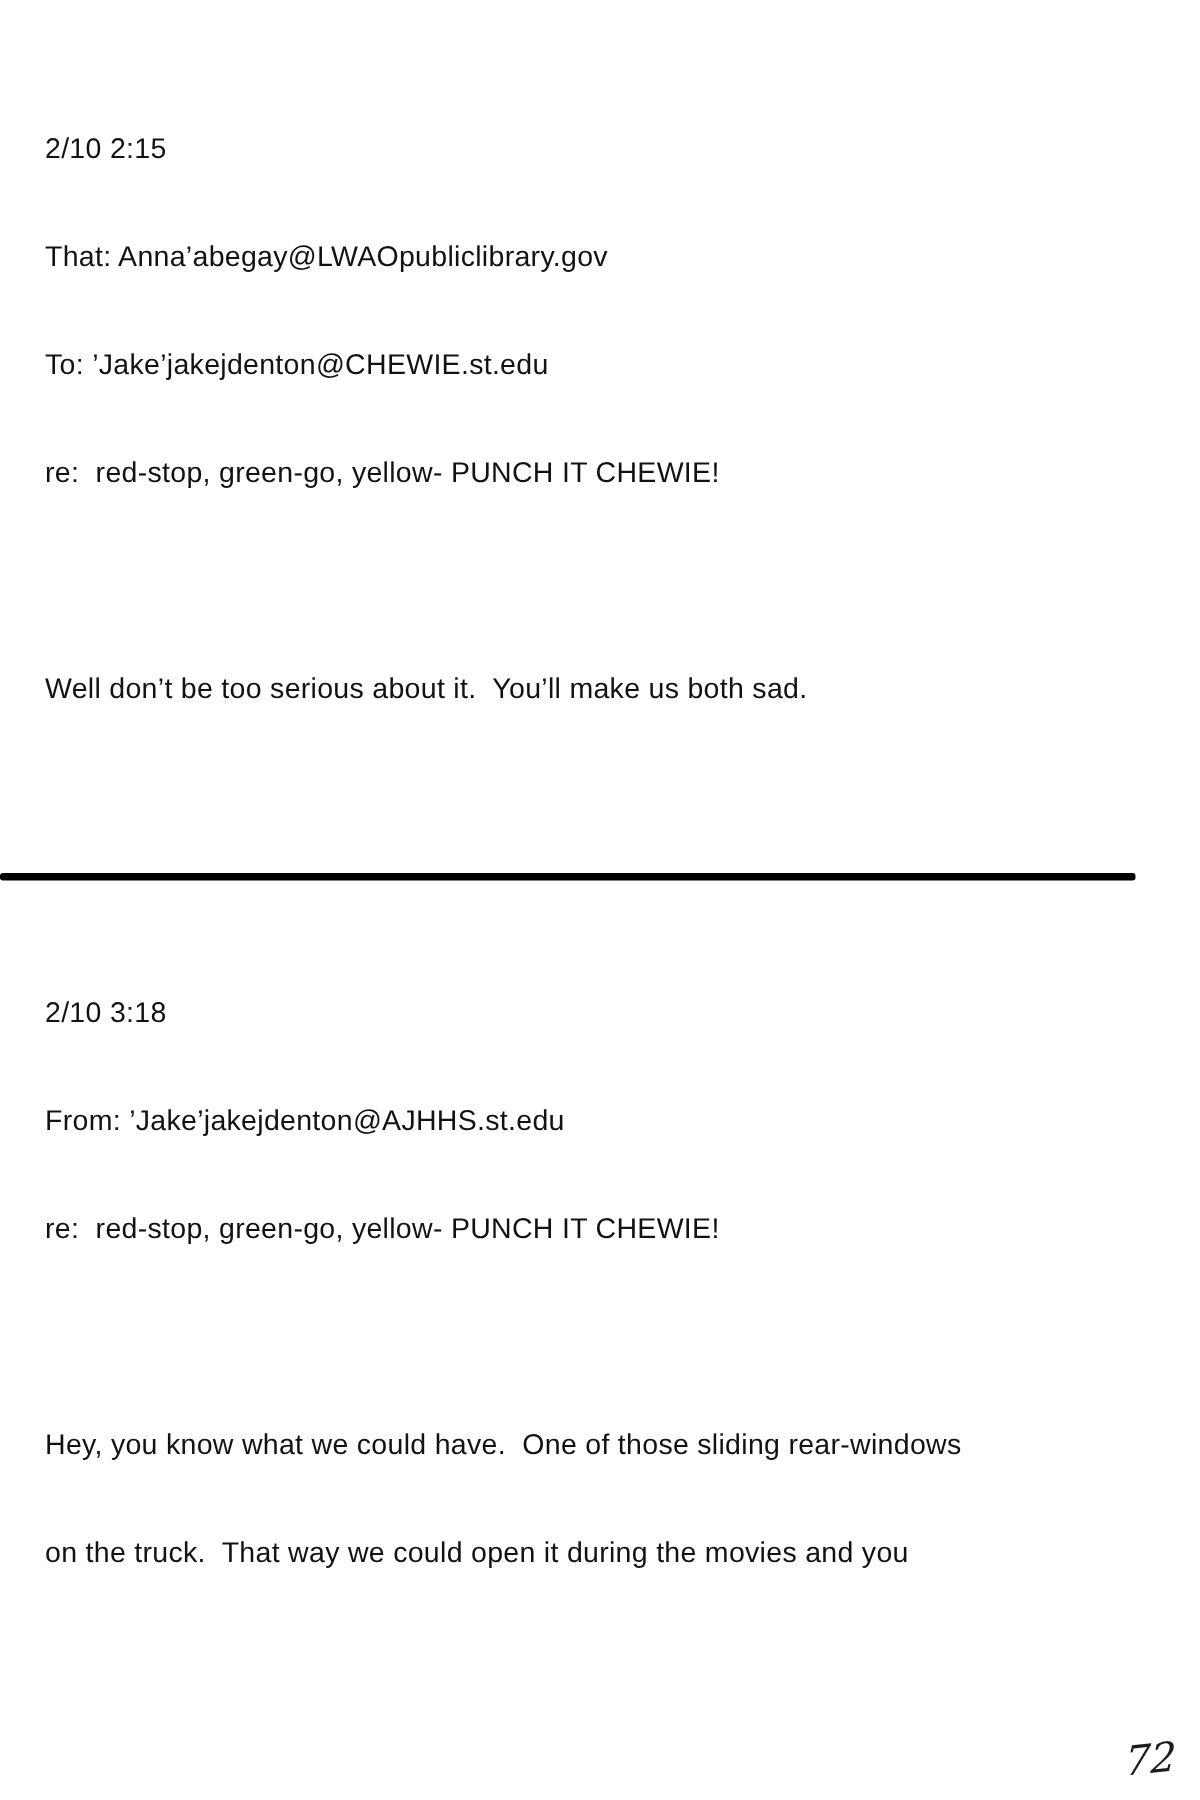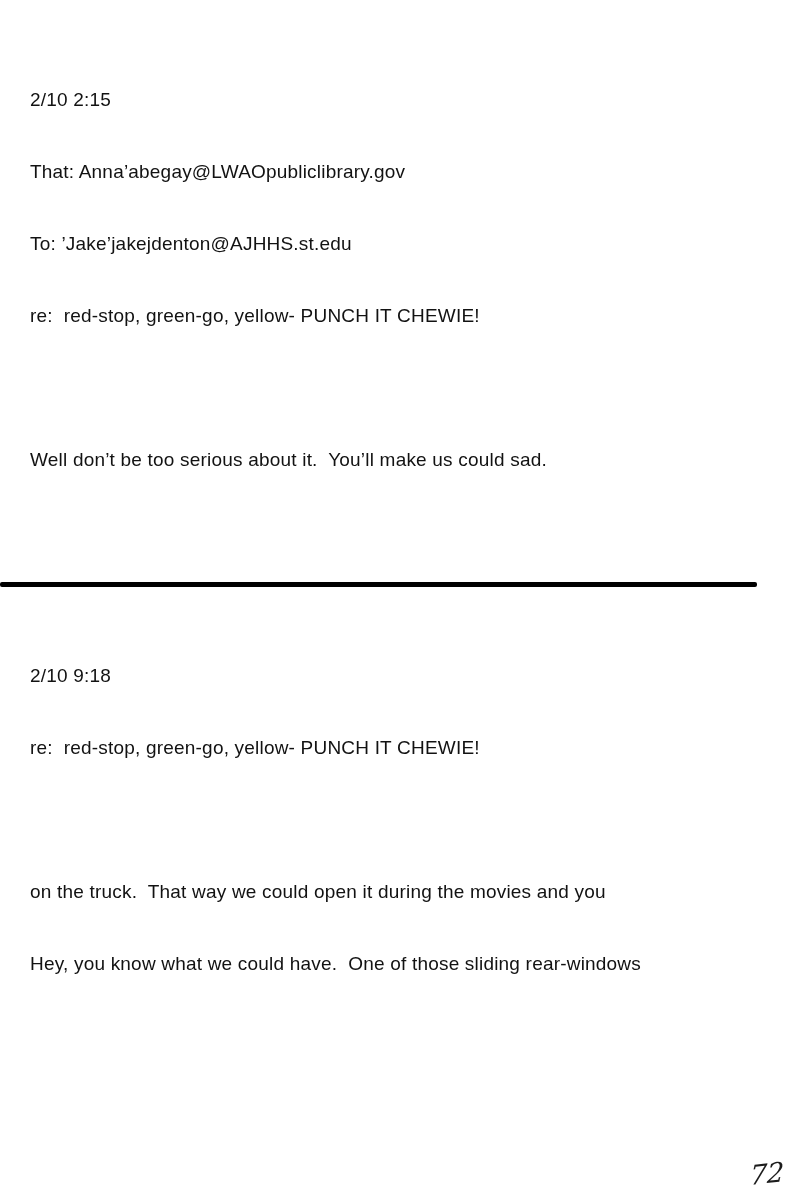--- a/index.html
+++ b/index.html
@@ -47,33 +47,34 @@
   }
 </style>
 </head>
 <body>
 
 <div class="page">
 
   <div class="email">
     <div class="header-line">2/10 2:15</div>
     <div class="header-line">That: Anna’abegay@LWAOpubliclibrary.gov</div>
-    <div class="header-line">To: ’Jake’jakejdenton@AJHHS.st.edu</div>
+    <div class="header-line">To: ’Jake’jakejdenton@CHEWIE.st.edu</div>
     <div class="header-line">re:  red-stop, green-go, yellow- PUNCH IT CHEWIE!</div>
     <div class="body">
-      <div class="body-line">Well don’t be too serious about it.  You’ll make us could sad.</div>
+      <div class="body-line">Well don’t be too serious about it.  You’ll make us both sad.</div>
     </div>
   </div>
 
   <div class="divider"></div>
 
   <div class="email">
-    <div class="header-line">2/10 9:18</div>
+    <div class="header-line">2/10 3:18</div>
+    <div class="header-line">From: ’Jake’jakejdenton@AJHHS.st.edu</div>
     <div class="header-line">re:  red-stop, green-go, yellow- PUNCH IT CHEWIE!</div>
     <div class="body">
+      <div class="body-line">Hey, you know what we could have.  One of those sliding rear-windows</div>
       <div class="body-line">on the truck.  That way we could open it during the movies and you</div>
-      <div class="body-line">Hey, you know what we could have.  One of those sliding rear-windows</div>
     </div>
   </div>
 
   <div class="page-number">72</div>
 
 </div>
 
 </body></html>

